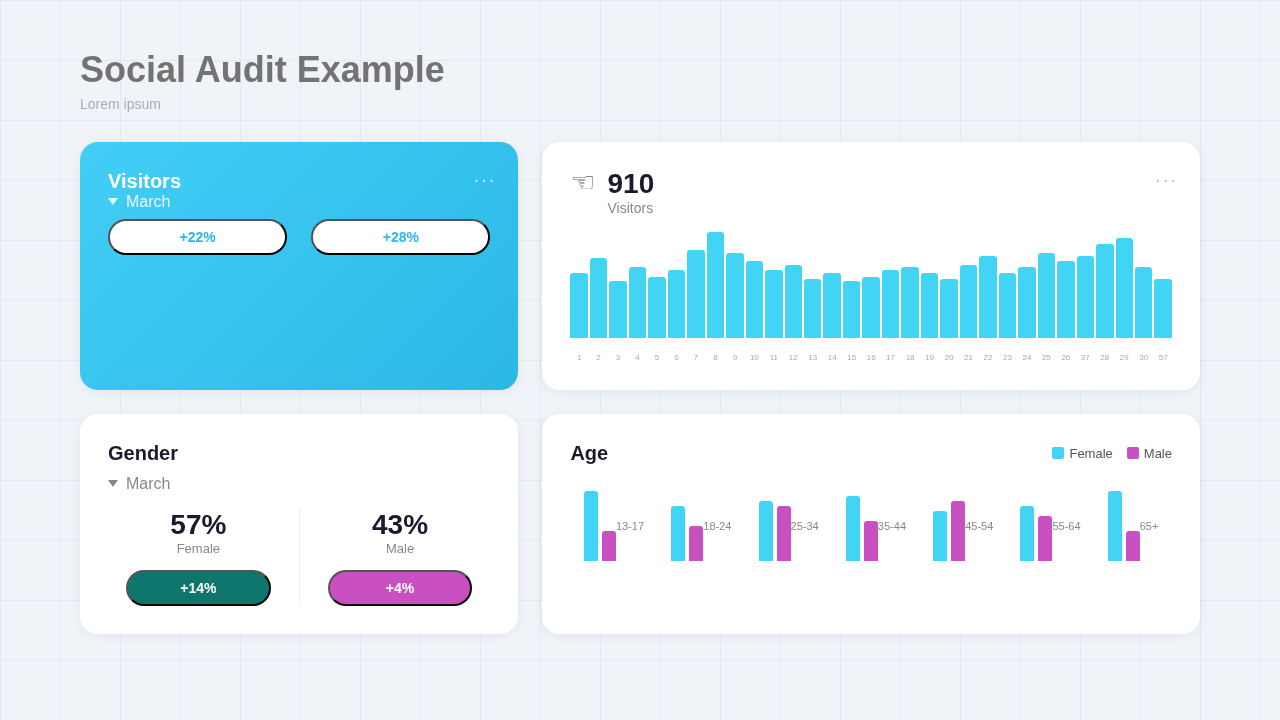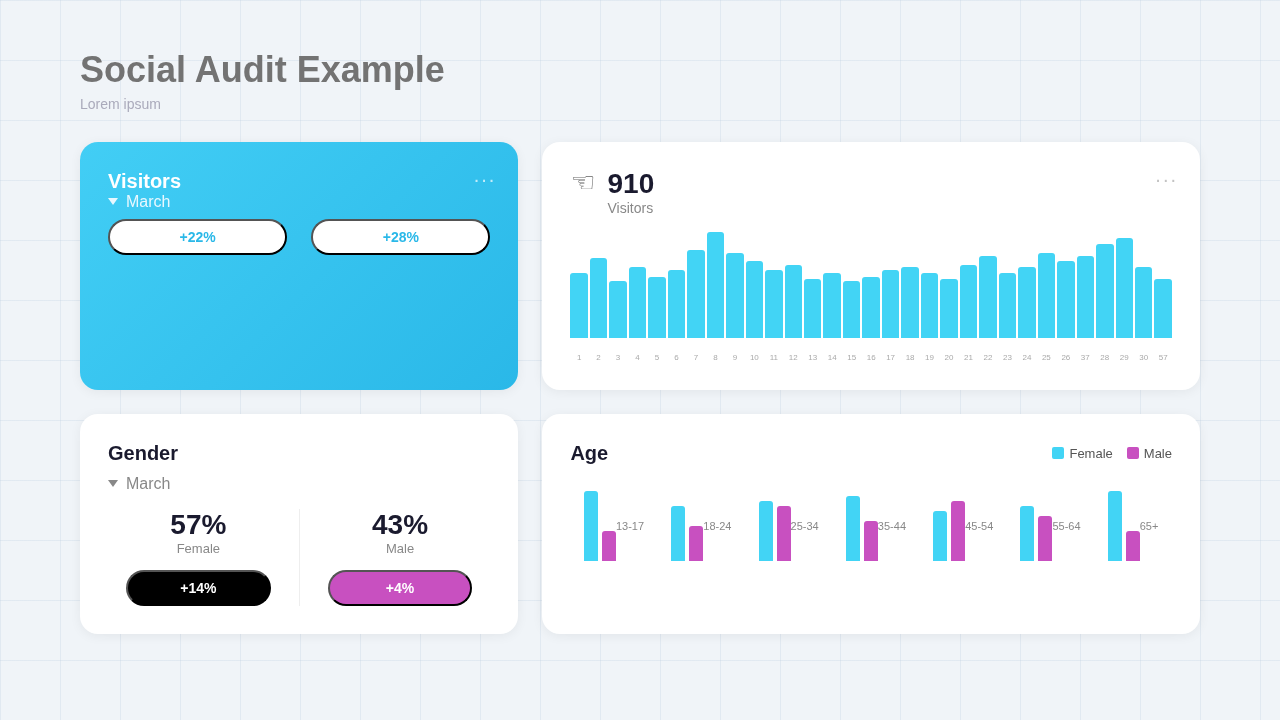--- a/index.html
+++ b/index.html
@@ -146,21 +146,21 @@
       font-weight: 700;
       cursor: pointer;
     }
 
     .badge-white {
       background: #fff;
       color: #2ab8e8;
     }
 
     .badge-cyan {
-      background: #000000;
+      background: #0f766e;
       color: #fff;
     }
 
     .badge-magenta {
       background: #c850c0;
       color: #fff;
     }
 
     
     .card-chart {

